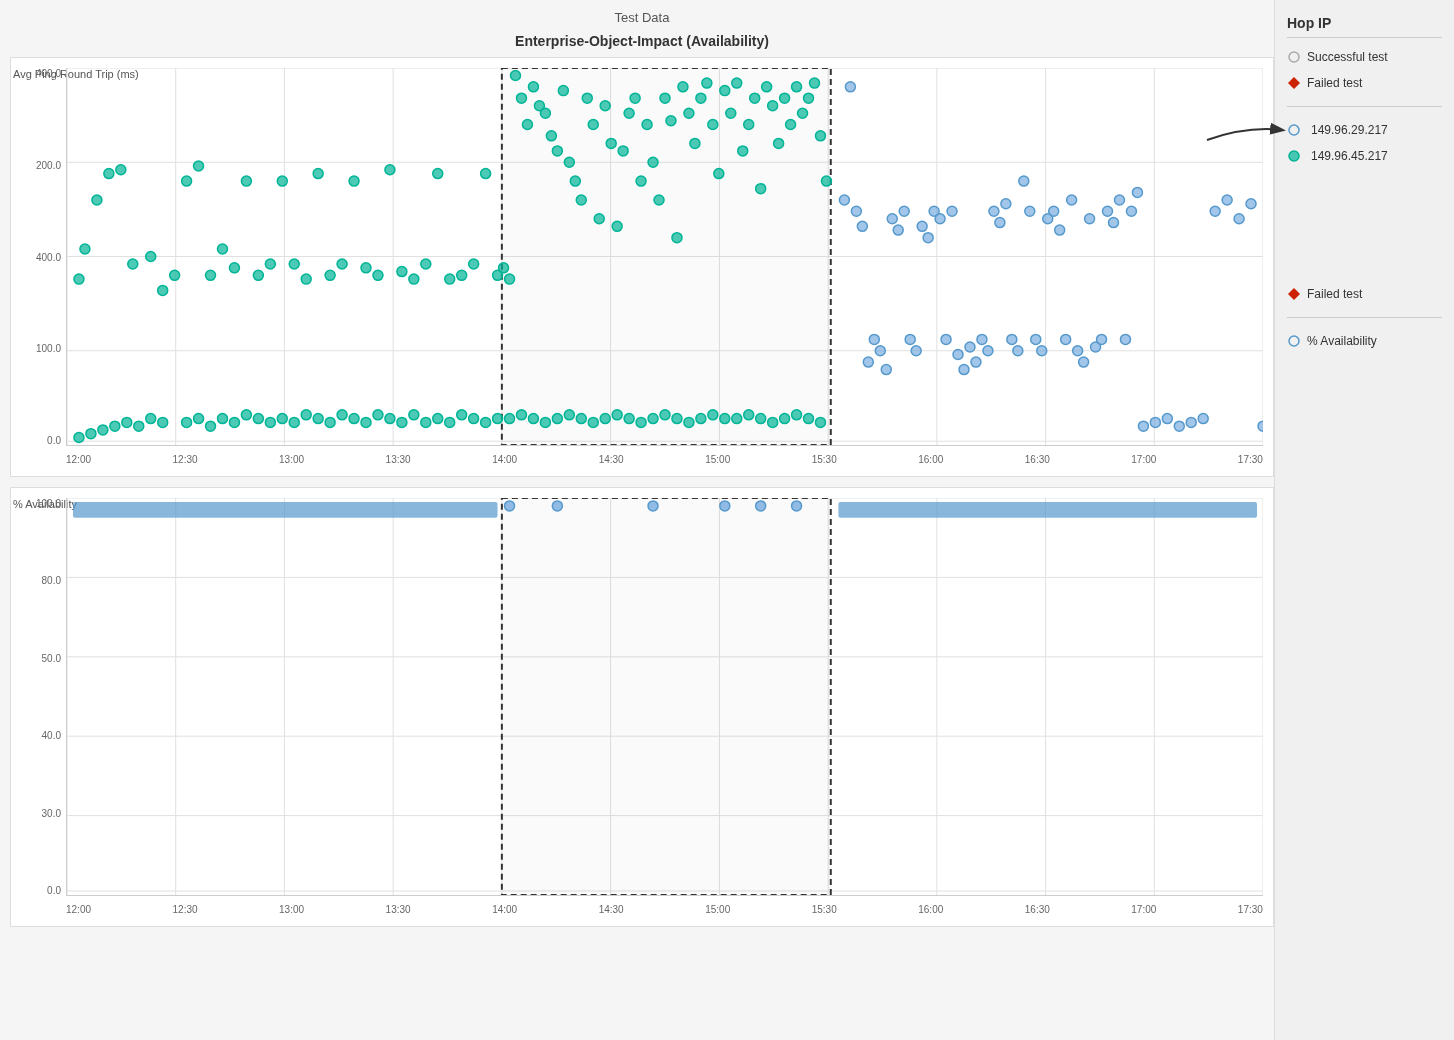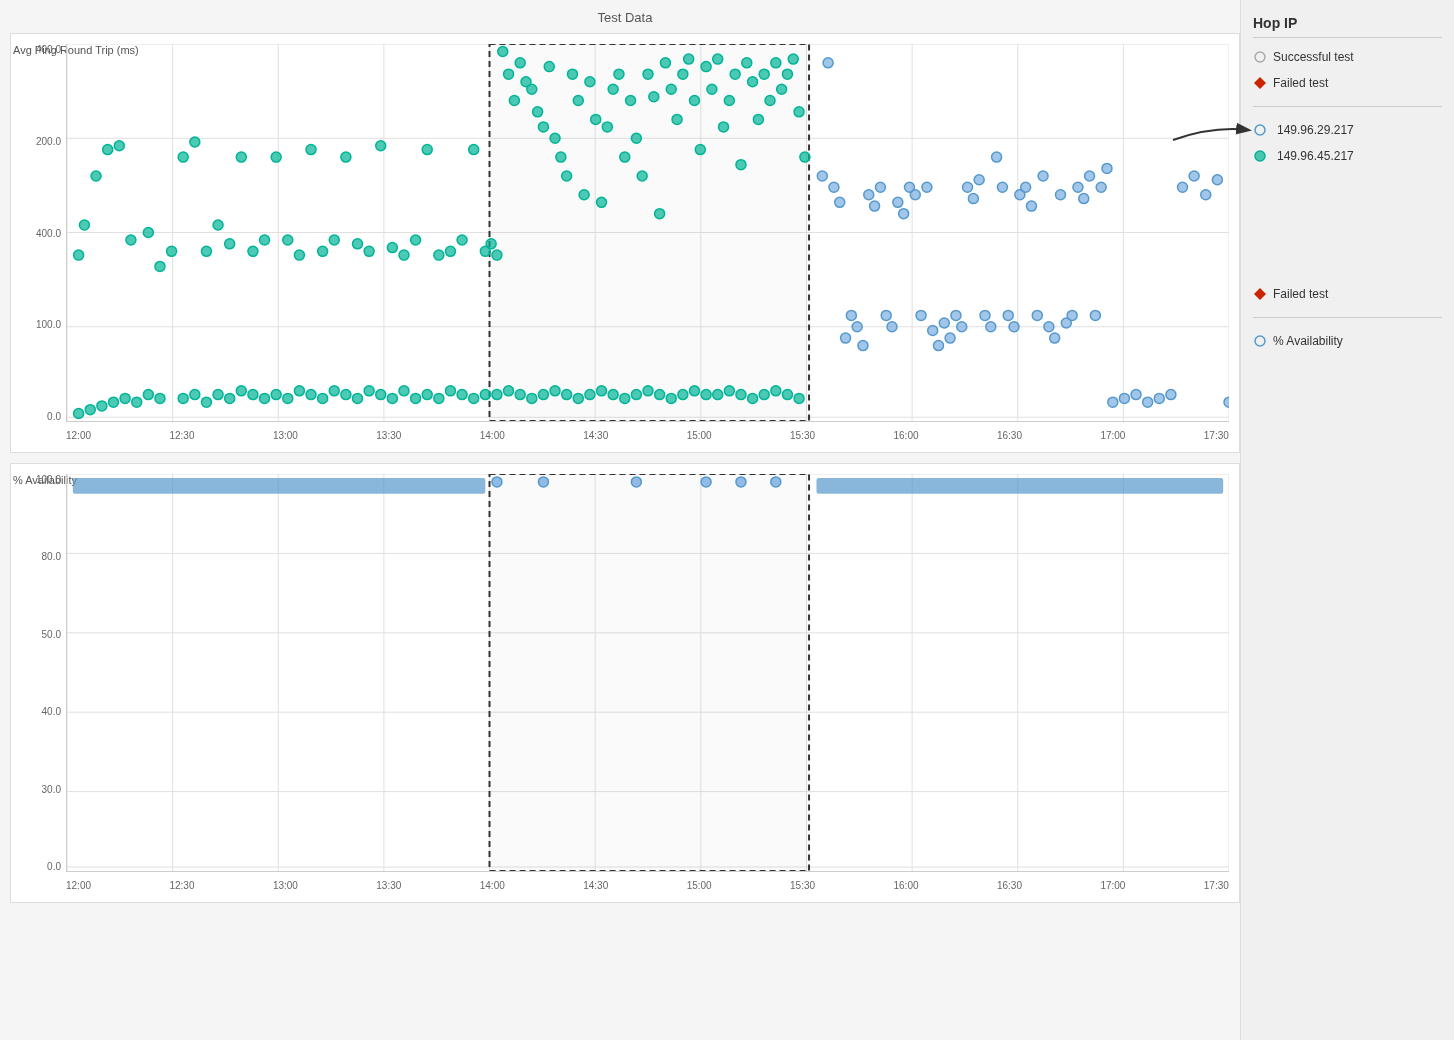--- a/index.html
+++ b/index.html
@@ -85,21 +85,21 @@
       display: flex;
       flex-direction: column;
       justify-content: space-between;
       font-size: 10px;
       color: #666;
       width: 45px;
       align-items: flex-end;
     }
     
     .sidebar {
-      width: 214px;
+      width: 180px;
       background: #f0f0f0;
       border-left: 1px solid #ddd;
       padding: 15px 12px;
       display: flex;
       flex-direction: column;
       gap: 12px;
     }
     .sidebar-title {
       font-size: 14px;
       font-weight: bold;
@@ -126,20 +126,21 @@
       gap: 10px;
       font-size: 12px;
       color: #333;
     }
   </style>
 </head>
 <body>
 
 <div class="main-content">
   <div class="page-title">Test Data</div>
+  <div class="chart-title">Enterprise-Object-Impact (Availability)</div>
 
   <div class="chart-container">
 
     <div class="chart-panel chart-panel-top">
       <div class="y-axis-label">Avg Ping Round Trip (ms)</div>
 
       <div class="y-axis-ticks">
         <span>400.0</span>
         <span>200.0</span>
         <span>400.0</span>

